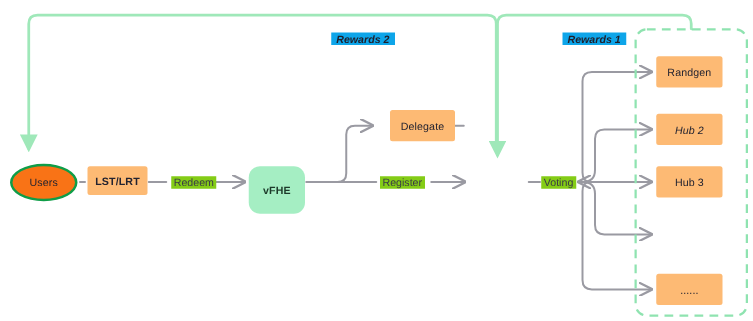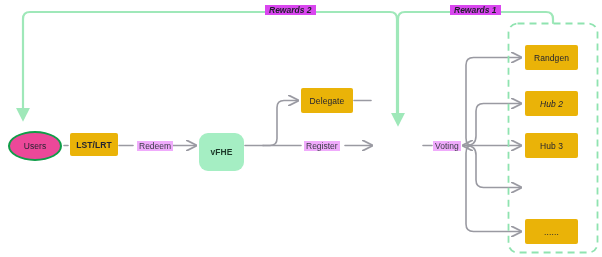--- a/index.html
+++ b/index.html
@@ -29,53 +29,54 @@
     display: flex;
     align-items: center;
     justify-content: center;
     box-sizing: border-box;
     font-size: 8.5px;
     color: #232330;
     letter-spacing: 0.1px;
     white-space: nowrap;
   }
   .node-purple {
-    background: #eab308;
+    background: #fdba74;
     border-radius: 2px;
   }
   .node-green-pill {
     background: #a5eec3;
     border-radius: 9px;
     font-weight: bold;
     color: #1d3a2a;
   }
   .node-ellipse {
-    background: #ec4899;
+    background: #f97316;
     border: 2px solid #0f9d48;
     border-radius: 50%;
     color: #232330;
   }
   .edge-label {
     position: absolute;
     font-size: 8.5px;
     color: #3a3a46;
     white-space: nowrap;
-    background: #f0abfc;
+    background: #84cc16;
     padding: 0 2px;
     text-align: right;
   }
   .reward-label {
     position: absolute;
     font-size: 8.5px;
     font-style: italic;
     font-weight: bold;
     color: #1f1f2b;
     white-space: nowrap;
-    background: #d946ef;
+    background: #0ea5e9;
     padding: 0 4px;
+    margin-top: 21px;
   }
 </style>
 </head>
 <body>
 
 <div id="canvas">
 
   <svg id="diagram-svg" viewBox="0 0 602 257" xmlns="http://www.w3.org/2000/svg">
     <defs>
       <marker id="arrow-gray" viewBox="0 0 10 10" refX="9" refY="5" markerWidth="7" markerHeight="7" orient="auto-start-reverse">
@@ -137,21 +138,21 @@
   </div>
 
   <div class="node node-purple" style="left:70px; top:133px; width:48px; height:23px; font-weight:bold;">
     <span>LST/LRT</span>
   </div>
 
   <div class="node node-green-pill" style="left:199px; top:133px; width:45px; height:38px;">
     <span>vFHE</span>
   </div>
 
-  <div class="node node-purple" style="left:301px; top:88px; width:52px; height:25px;">
+  <div class="node node-purple" style="left:312px; top:88px; width:52px; height:25px;">
     <span>Delegate</span>
   </div>
 
 
   <div class="node node-purple" style="left:525px; top:45px; width:53px; height:25px;">
     <span>Randgen</span>
   </div>
 
   <div class="node node-purple" style="left:525px; top:91px; width:53px; height:25px;font-style:italic;">
     <span>Hub 2</span>

